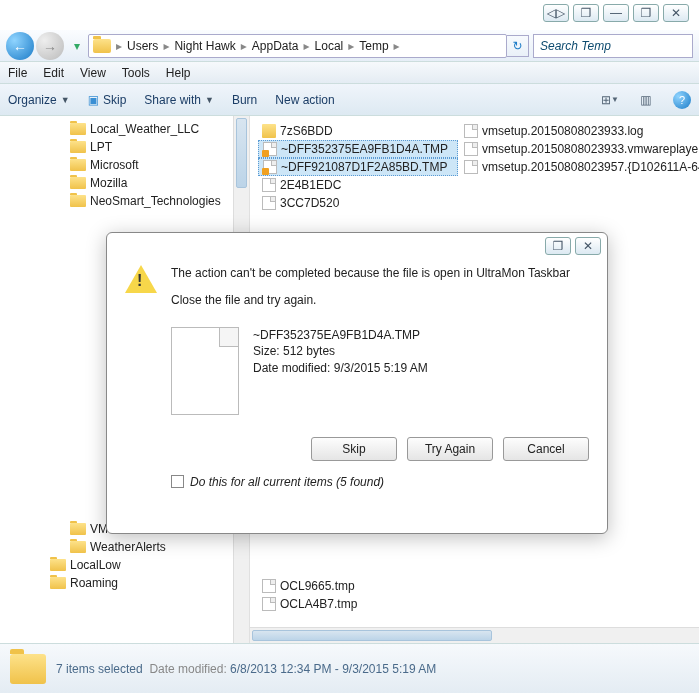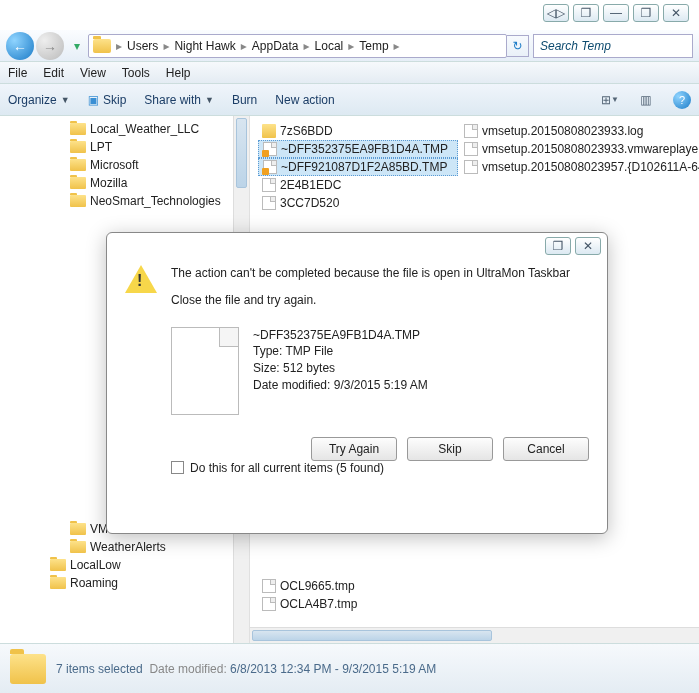--- a/index.html
+++ b/index.html
@@ -74,21 +74,21 @@
 .warn-icon { width:32px; height:32px; flex-shrink:0; }
 .warn-tri { width:0; height:0; border-left:16px solid transparent; border-right:16px solid transparent; border-bottom:28px solid #f7d74a; position:relative; }
 .warn-tri::after { content:"!"; position:absolute; left:-4px; top:7px; font-weight:bold; color:#333; font-size:16px; }
 .dlg-text { color:#222; line-height:1.4; }
 .dlg-file { display:flex; gap:14px; margin-top:18px; margin-left:46px; }
 .page-icon { width:68px; height:88px; background:#fff; border:1px solid #bbb; position:relative; }
 .page-icon::after { content:""; position:absolute; top:0; right:0; width:18px; height:18px; background:#f5f5f5; border-left:1px solid #bbb; border-bottom:1px solid #bbb; }
 .dlg-meta { color:#222; line-height:1.4; }
 .dlg-btns { display:flex; gap:10px; justify-content:flex-end; margin-top:22px; }
 .dlg-btn { width:86px; height:24px; background:linear-gradient(#fdfdfd,#e5e5e5); border:1px solid #999; border-radius:3px; display:flex; align-items:center; justify-content:center; color:#222; }
-.dlg-check { display:flex; align-items:flex-start; gap:6px; margin-left:46px; color:#222; }
+.dlg-check { display:flex; align-items:flex-start; gap:6px; margin-top:14px; margin-left:46px; color:#222;font-style:italic; }
 .chk { width:13px; height:13px; border:1px solid #888; background:#fff; }
 </style>
 </head>
 <body>
 
 <div class="sysbtns">
   <div class="sysbtn">◁▷</div>
   <div class="sysbtn">❐</div>
   <div class="sysbtn">—</div>
   <div class="sysbtn">❐</div>
@@ -275,28 +275,27 @@
       <div class="dlg-text">
         <div>The action can't be completed because the file is open in UltraMon Taskbar</div>
         <div style="height:10px"></div>
         <div>Close the file and try again.</div>
       </div>
     </div>
     <div class="dlg-file">
       <div class="page-icon"></div>
       <div class="dlg-meta">
         <div>~DFF352375EA9FB1D4A.TMP</div>
-        <div>Type: TMP File</div>
         <div>Size: 512 bytes</div>
         <div>Date modified: 9/3/2015 5:19 AM</div>
       </div>
     </div>
     <div class="dlg-btns">
+      <div class="dlg-btn">Skip</div>
       <div class="dlg-btn">Try Again</div>
-      <div class="dlg-btn">Skip</div>
       <div class="dlg-btn">Cancel</div>
     </div>
     <div class="dlg-check">
       <div class="chk"></div>
       <span>Do this for all current items (5 found)</span>
     </div>
   </div>
 </div>
 
 </body></html>

